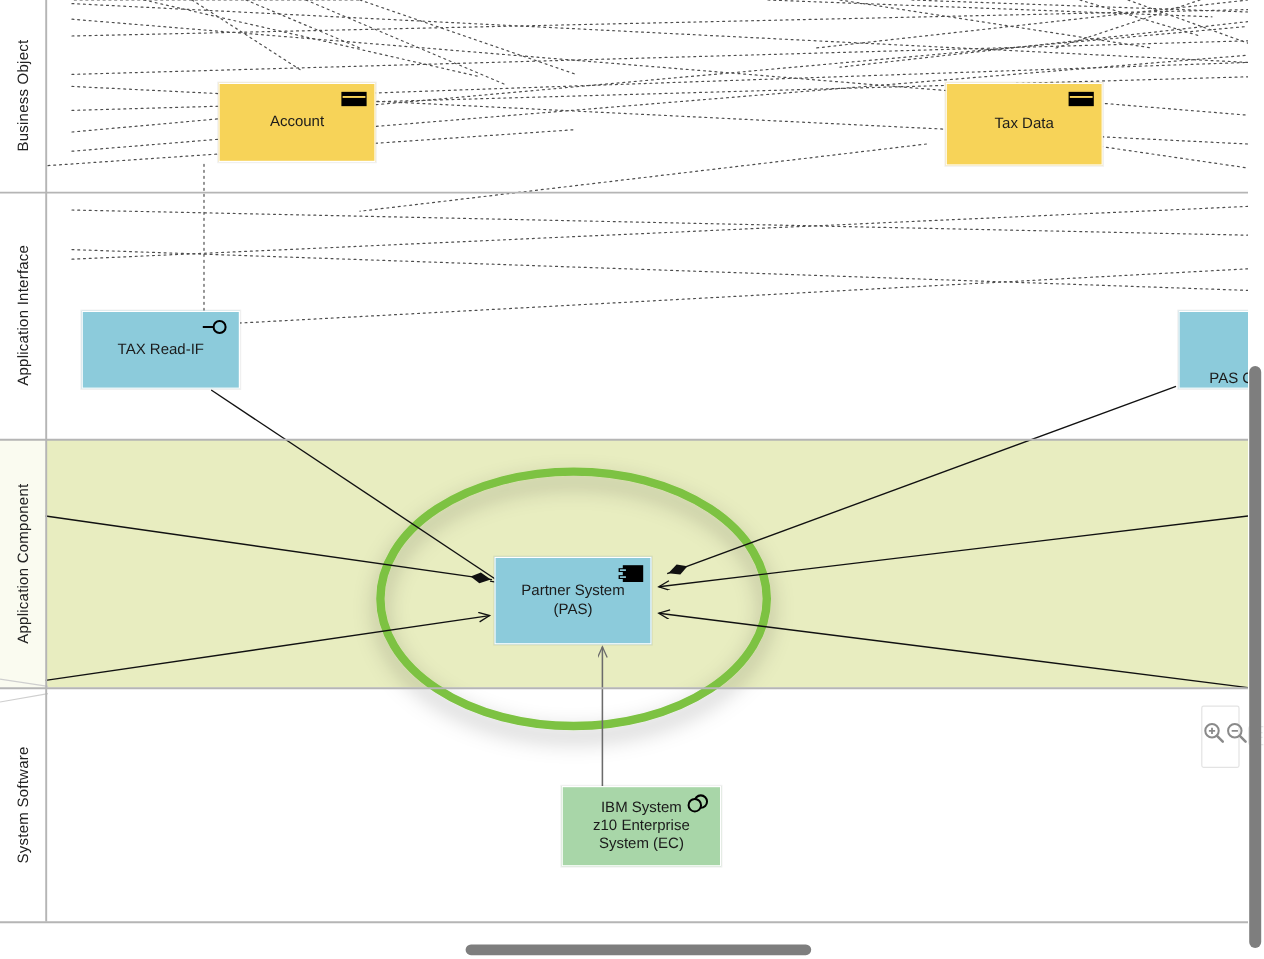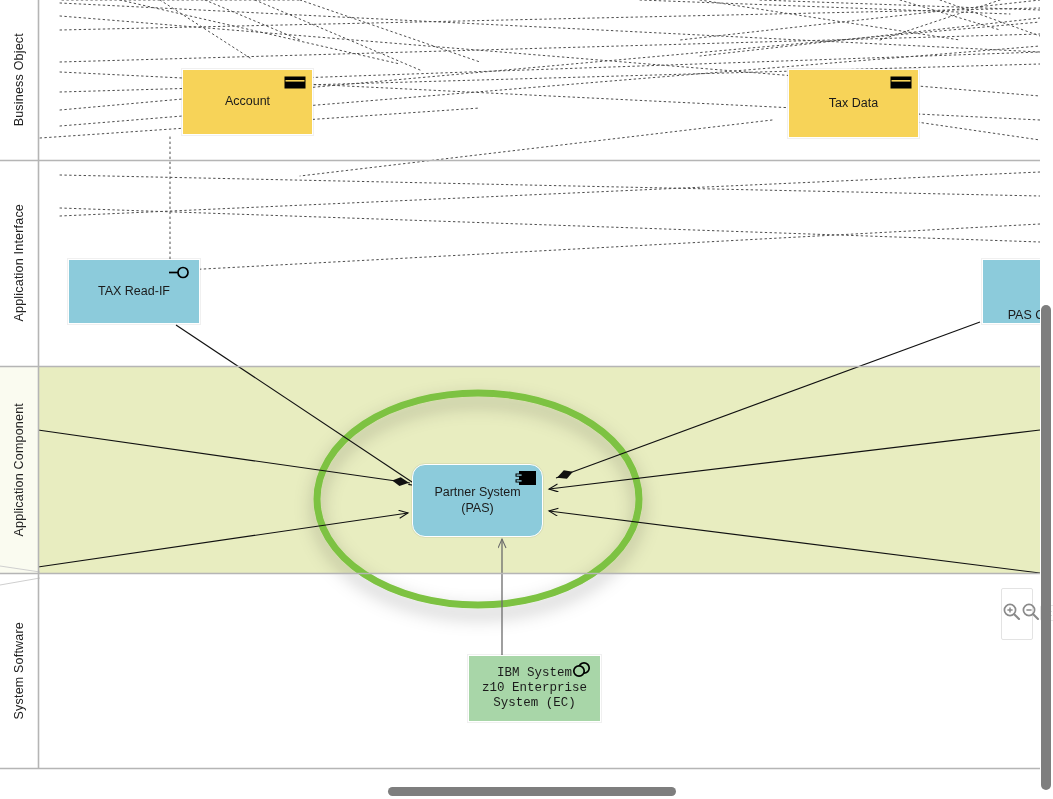--- a/index.html
+++ b/index.html
@@ -70,21 +70,21 @@
   .node .nicon {
     position: absolute;
     right: 6px;
     top: 6px;
     z-index: 3;
   }
 
   .node.business-object { background: #F7D358; }
   .node.app-interface   { background: #8CCBDB; }
   .node.app-component   { background: #8CCBDB; }
-  .node.system-software { background: #A8D6A8; font-family: Liberation Mono, monospace; }
+  .node.system-software { background: #A8D6A8; }
 
   
   #zoom-toolbar {
     position: absolute;
     right: 20px;
     top: 588px;
     width: 30px;
     background: #ffffff;
     border: 1px solid #e3e3e3;
     border-radius: 2px;
@@ -296,21 +296,21 @@
           <circle cx="15" cy="7.5" r="5" fill="none" stroke="#000" stroke-width="1.7"></circle>
         </svg>
       </span>
       <span class="label">TAX Read-IF</span>
     </div>
 
     <div class="node app-interface" style="left:982px;top:259px;width:80px;height:65px;">
       <span class="label" style="padding-left:18px;margin-top:48px;">PAS C</span>
     </div>
 
-    <div class="node app-component" style="left:412px;top:464px;width:131px;height:73px;border-radius:13px;">
+    <div class="node app-component" style="left:412px;top:464px;width:131px;height:73px;">
       <span class="nicon" style="right:5px;top:5px;">
         <svg width="22" height="16" viewBox="0 0 22 16">
           <rect x="4" y="1" width="17" height="14" fill="#000"></rect>
           <rect x="0.5" y="3.5" width="7" height="3.2" fill="#000"></rect>
           <rect x="1.6" y="4.4" width="5" height="1.4" fill="#8CCBDB"></rect>
           <rect x="0.5" y="9.3" width="7" height="3.2" fill="#000"></rect>
           <rect x="1.6" y="10.2" width="5" height="1.4" fill="#8CCBDB"></rect>
         </svg>
       </span>
       <span class="label">

